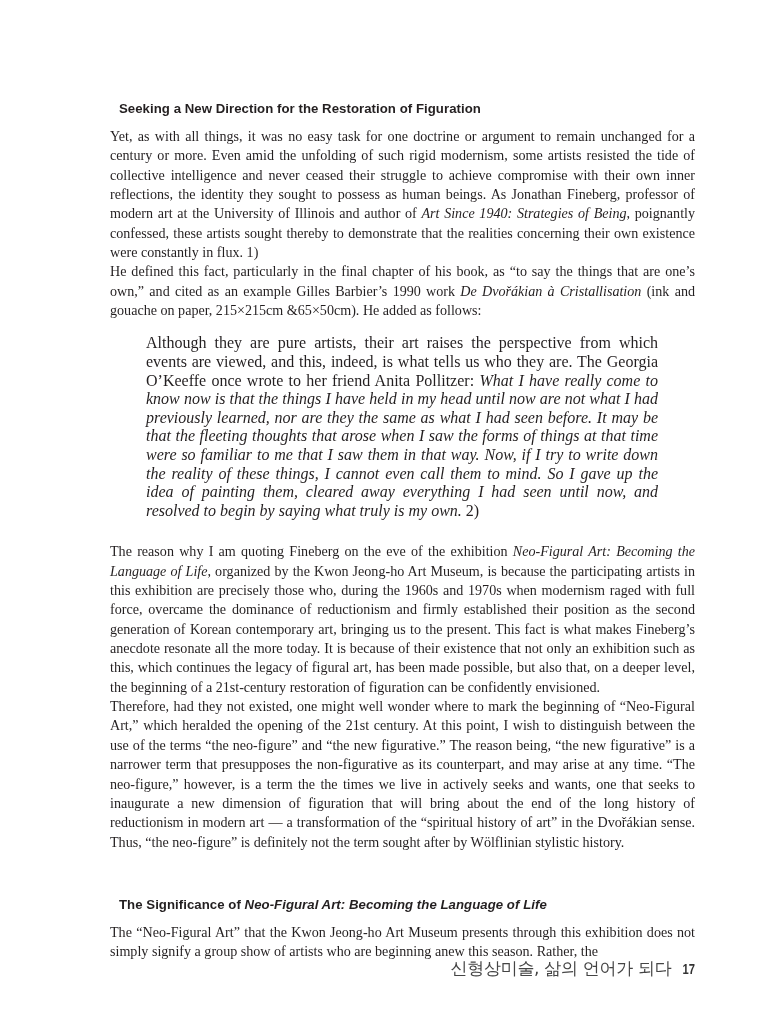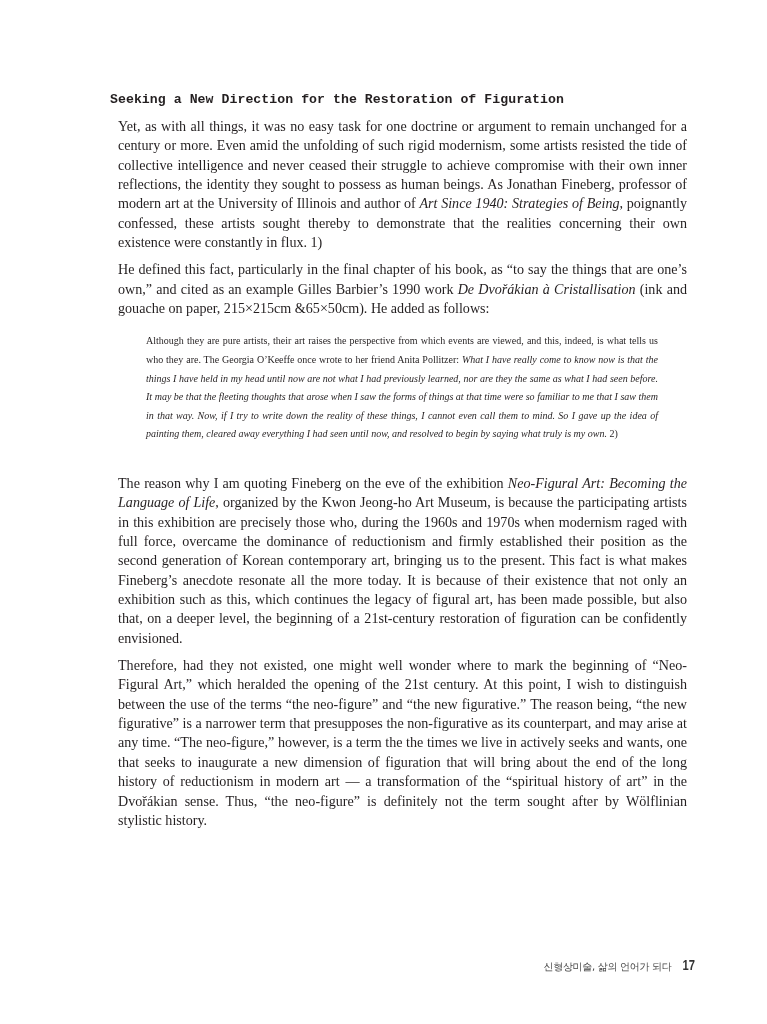--- a/index.html
+++ b/index.html
@@ -14,45 +14,45 @@
       overflow: hidden;
       color: #231f20;
     }
     .page {
       position: absolute;
       left: 110px;
       top: 90px;
       width: 585px;
     }
     .section-heading {
-      font-family: Liberation Mono, monospace;
+      font-family: Liberation Sans, sans-serif;
       font-weight: bold;
       font-size: 13.2px;
       line-height: 19px;
-      margin: 0;
+      margin: 9px;
       color: #231f20;
       letter-spacing: 0.05px;
     }
     .section-heading em {
       font-style: italic;
     }
     .para {
       font-family: "Liberation Serif", serif;
       font-size: 14.1px;
       line-height: 19.35px;
-      margin: 8px;
+      margin: 0;
       text-align: justify;
       color: #231f20;
     }
     .para em {
       font-style: italic;
     }
     .blockquote {
       font-family: "Liberation Serif", serif;
-      font-size: 10px;
+      font-size: 16px;
       line-height: 18.6px;
       margin: 14px 37px 14px 36px;
       text-align: justify;
       color: #231f20;
     }
     .blockquote em {
       font-style: italic;
     }
     .gap-large {
       height: 34px;
@@ -64,21 +64,21 @@
       position: absolute;
       top: 957px;
       right: 70px;
       display: flex;
       align-items: baseline;
       gap: 10px;
       font-family: "DejaVu Sans", sans-serif;
       color: #444;
     }
     .footer-title {
-      font-size: 10px;
+      font-size: 17px;
       letter-spacing: -0.3px;
     }
     .page-number {
       font-family: "Liberation Sans", sans-serif;
       font-size: 14px;
       font-weight: bold;
       color: #333;
       transform: scaleX(0.8);
       display: inline-block;
     }
@@ -97,20 +97,22 @@
   <blockquote class="blockquote"><span>Although they are pure artists, their art raises the perspective from which events are viewed, and this, indeed, is what tells us who they are. The Georgia O’Keeffe once wrote to her friend Anita Pollitzer: </span><em>What I have really come to know now is that the things I have held in my head until now are not what I had previously learned, nor are they the same as what I had seen before. It may be that the fleeting thoughts that arose when I saw the forms of things at that time were so familiar to me that I saw them in that way. Now, if I try to write down the reality of these things, I cannot even call them to mind. So I gave up the idea of painting them, cleared away everything I had seen until now, and resolved to begin by saying what truly is my own.</em><span> 2)</span></blockquote>
 
   <div class="gap-after-quote"></div>
 
   <p class="para"><span>The reason why I am quoting Fineberg on the eve of the exhibition </span><em>Neo-Figural Art: Becoming the Language of Life</em><span>, organized by the Kwon Jeong-ho Art Museum, is because the participating artists in this exhibition are precisely those who, during the 1960s and 1970s when modernism raged with full force, overcame the dominance of reductionism and firmly established their position as the second generation of Korean contemporary art, bringing us to the present. This fact is what makes Fineberg’s anecdote resonate all the more today. It is because of their existence that not only an exhibition such as this, which continues the legacy of figural art, has been made possible, but also that, on a deeper level, the beginning of a 21st-century restoration of figuration can be confidently envisioned.</span></p>
 
   <p class="para">Therefore, had they not existed, one might well wonder where to mark the beginning of “Neo-Figural Art,” which heralded the opening of the 21st century. At this point, I wish to distinguish between the use of the terms “the neo-figure” and “the new figurative.” The reason being, “the new figurative” is a narrower term that presupposes the non-figurative as its counterpart, and may arise at any time. “The neo-figure,” however, is a term the the times we live in actively seeks and wants, one that seeks to inaugurate a new dimension of figuration that will bring about the end of the long history of reductionism in modern art — a transformation of the “spiritual history of art” in the Dvořákian sense. Thus, “the neo-figure” is definitely not the term sought after by Wölflinian stylistic history.</p>
 
   <div class="gap-large"></div>
 
+  <h2 class="section-heading"><span>The Significance of </span><em>Neo-Figural Art: Becoming the Language of Life</em></h2>
 
+  <p class="para">The “Neo-Figural Art” that the Kwon Jeong-ho Art Museum presents through this exhibition does not simply signify a group show of artists who are beginning anew this season. Rather, the</p>
 
 </div>
 
 <div class="footer">
   <span class="footer-title">신형상미술, 삶의 언어가 되다</span>
   <span class="page-number">17</span>
 </div>
 
 </body></html>

